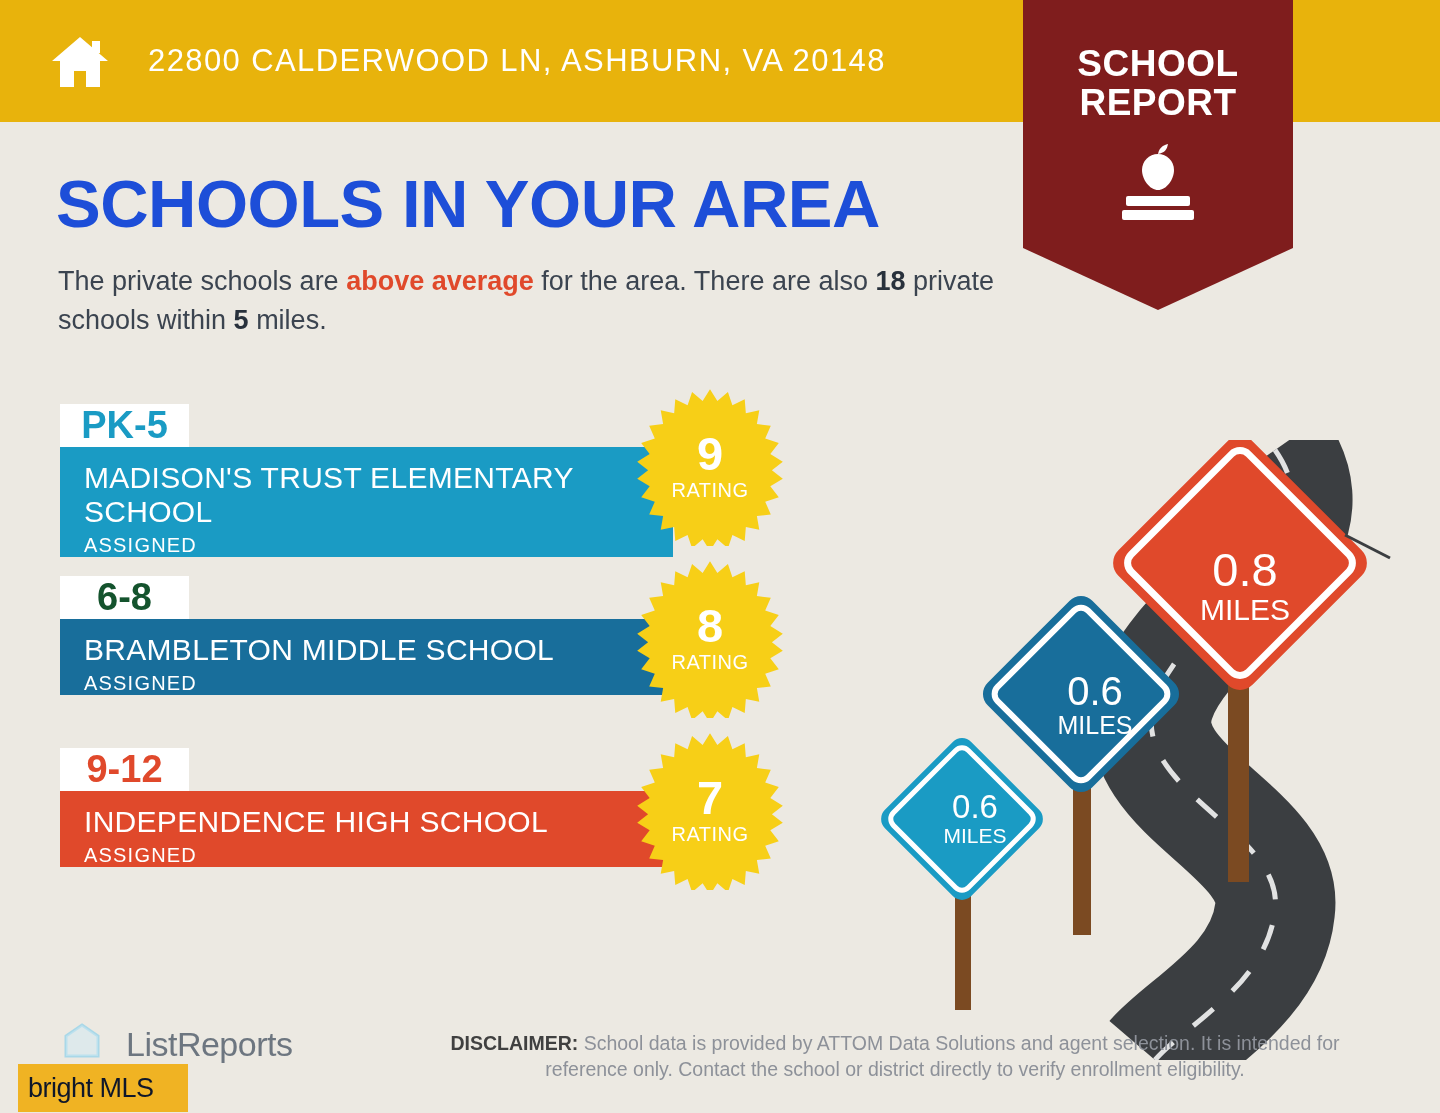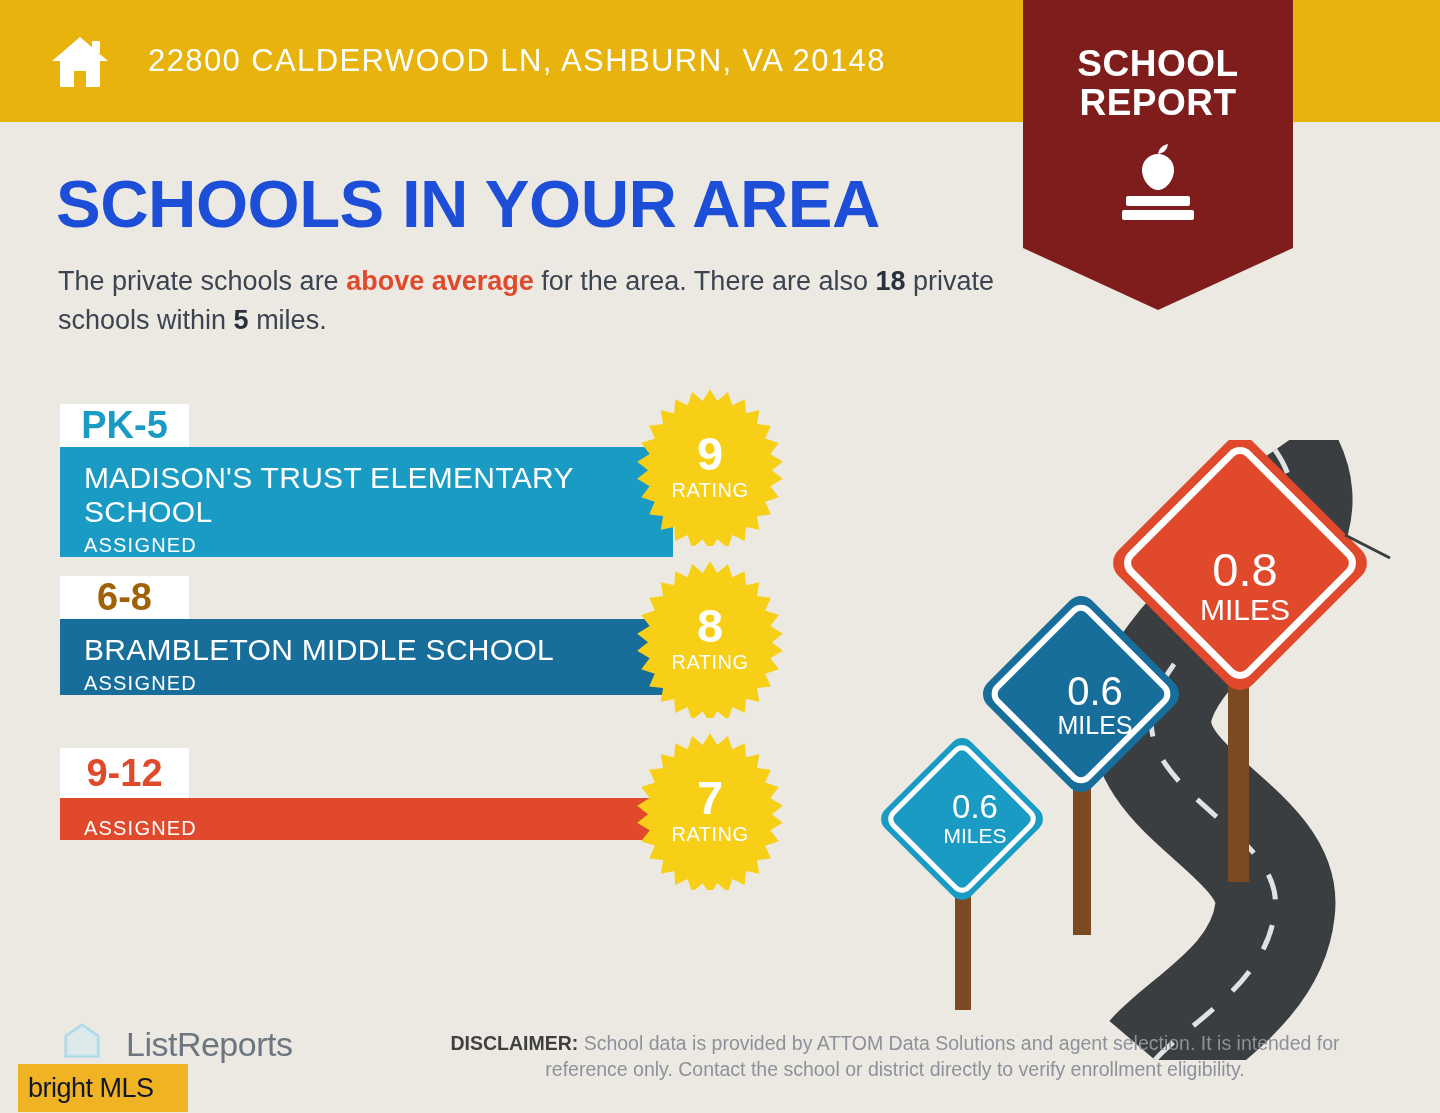--- a/index.html
+++ b/index.html
@@ -211,39 +211,40 @@
     <svg class="burst" viewBox="0 0 100 100">
       <polygon fill="#f7cf17" points="50,2 54.6,9.3 61.2,3.7 64,12 71.7,8.3 72.4,17 80.8,15.2 79.3,23.8 88,24.8 84.5,32.8 93,35.6 87.7,42.5 95.5,47.3 88.7,52.7 95.5,57.9 87.7,62.6 93,69.5 84.5,72.3 88,80.3 79.3,81.3 80.8,89.9 72.4,88.1 71.7,96.8 64,93.1 61.2,101.4 54.6,95.8 50,103 45.4,95.8 38.8,101.4 36,93.1 28.3,96.8 27.6,88.1 19.2,89.9 20.7,81.3 12,80.3 15.5,72.3 7,69.5 12.3,62.6 4.5,57.9 11.3,52.7 4.5,47.3 12.3,42.5 7,35.6 15.5,32.8 12,24.8 20.7,23.8 19.2,15.2 27.6,17 28.3,8.3 36,12 38.8,3.7 45.4,9.3"></polygon>
     </svg>
     <div class="rating-text">
       <span class="rating-num">9</span>
       <span class="rating-label">RATING</span>
     </div>
   </div>
 
   <div class="school-row" id="row-1">
-    <div class="grade-box" style="color:#a16207">6-8</div>
+    <div class="grade-box" style="color:#14532d">6-8</div>
     <div class="name-box" style="background:#186e9b">
       <div class="school-name">BRAMBLETON MIDDLE SCHOOL</div>
       <div class="assigned">ASSIGNED</div>
     </div>
   </div>
   <div class="rating" id="rating-1">
     <svg class="burst" viewBox="0 0 100 100">
       <polygon fill="#f7cf17" points="50,2 54.6,9.3 61.2,3.7 64,12 71.7,8.3 72.4,17 80.8,15.2 79.3,23.8 88,24.8 84.5,32.8 93,35.6 87.7,42.5 95.5,47.3 88.7,52.7 95.5,57.9 87.7,62.6 93,69.5 84.5,72.3 88,80.3 79.3,81.3 80.8,89.9 72.4,88.1 71.7,96.8 64,93.1 61.2,101.4 54.6,95.8 50,103 45.4,95.8 38.8,101.4 36,93.1 28.3,96.8 27.6,88.1 19.2,89.9 20.7,81.3 12,80.3 15.5,72.3 7,69.5 12.3,62.6 4.5,57.9 11.3,52.7 4.5,47.3 12.3,42.5 7,35.6 15.5,32.8 12,24.8 20.7,23.8 19.2,15.2 27.6,17 28.3,8.3 36,12 38.8,3.7 45.4,9.3"></polygon>
     </svg>
     <div class="rating-text">
       <span class="rating-num">8</span>
       <span class="rating-label">RATING</span>
     </div>
   </div>
 
   <div class="school-row" id="row-2">
     <div class="grade-box" style="color:#e0492b">9-12</div>
     <div class="name-box" style="background:#e0492b">
+      <div class="school-name">INDEPENDENCE HIGH SCHOOL</div>
       <div class="assigned">ASSIGNED</div>
     </div>
   </div>
   <div class="rating" id="rating-2">
     <svg class="burst" viewBox="0 0 100 100">
       <polygon fill="#f7cf17" points="50,2 54.6,9.3 61.2,3.7 64,12 71.7,8.3 72.4,17 80.8,15.2 79.3,23.8 88,24.8 84.5,32.8 93,35.6 87.7,42.5 95.5,47.3 88.7,52.7 95.5,57.9 87.7,62.6 93,69.5 84.5,72.3 88,80.3 79.3,81.3 80.8,89.9 72.4,88.1 71.7,96.8 64,93.1 61.2,101.4 54.6,95.8 50,103 45.4,95.8 38.8,101.4 36,93.1 28.3,96.8 27.6,88.1 19.2,89.9 20.7,81.3 12,80.3 15.5,72.3 7,69.5 12.3,62.6 4.5,57.9 11.3,52.7 4.5,47.3 12.3,42.5 7,35.6 15.5,32.8 12,24.8 20.7,23.8 19.2,15.2 27.6,17 28.3,8.3 36,12 38.8,3.7 45.4,9.3"></polygon>
     </svg>
     <div class="rating-text">
       <span class="rating-num">7</span>
       <span class="rating-label">RATING</span>

